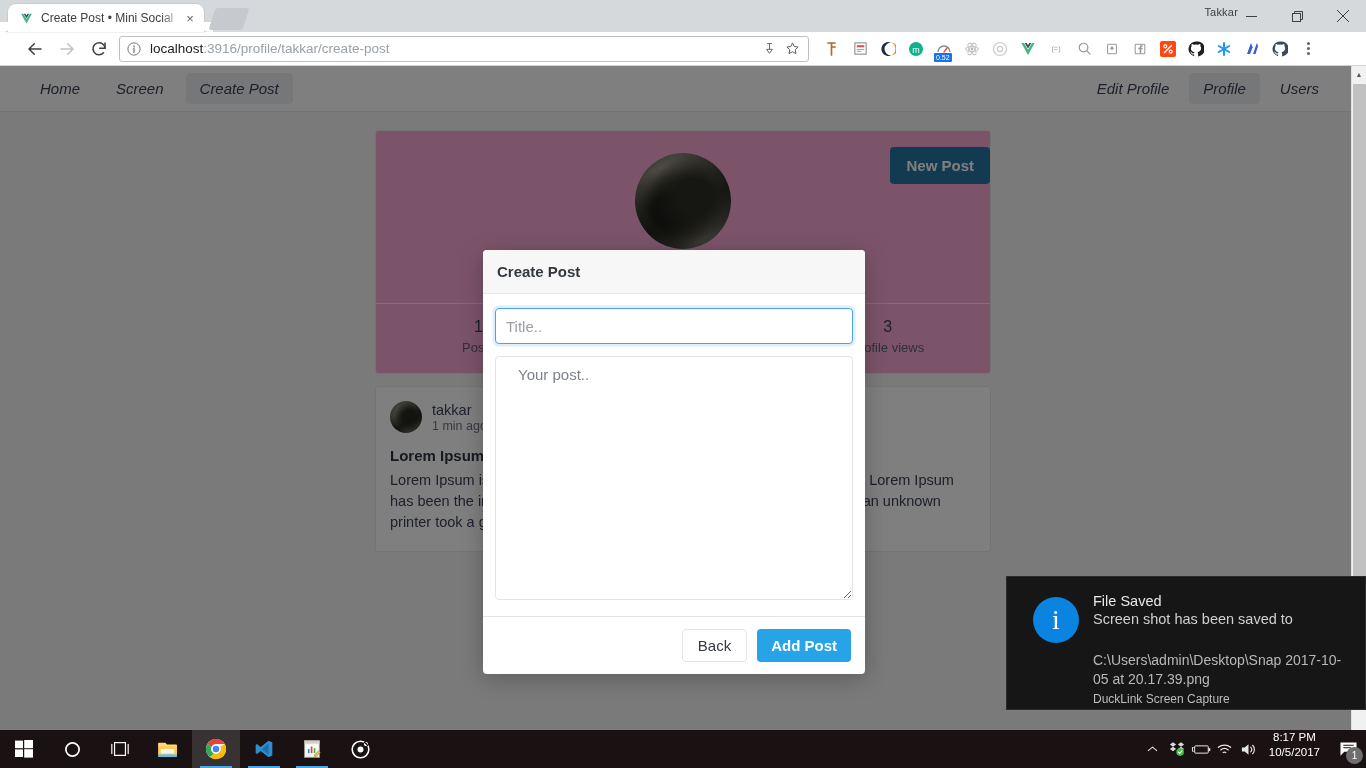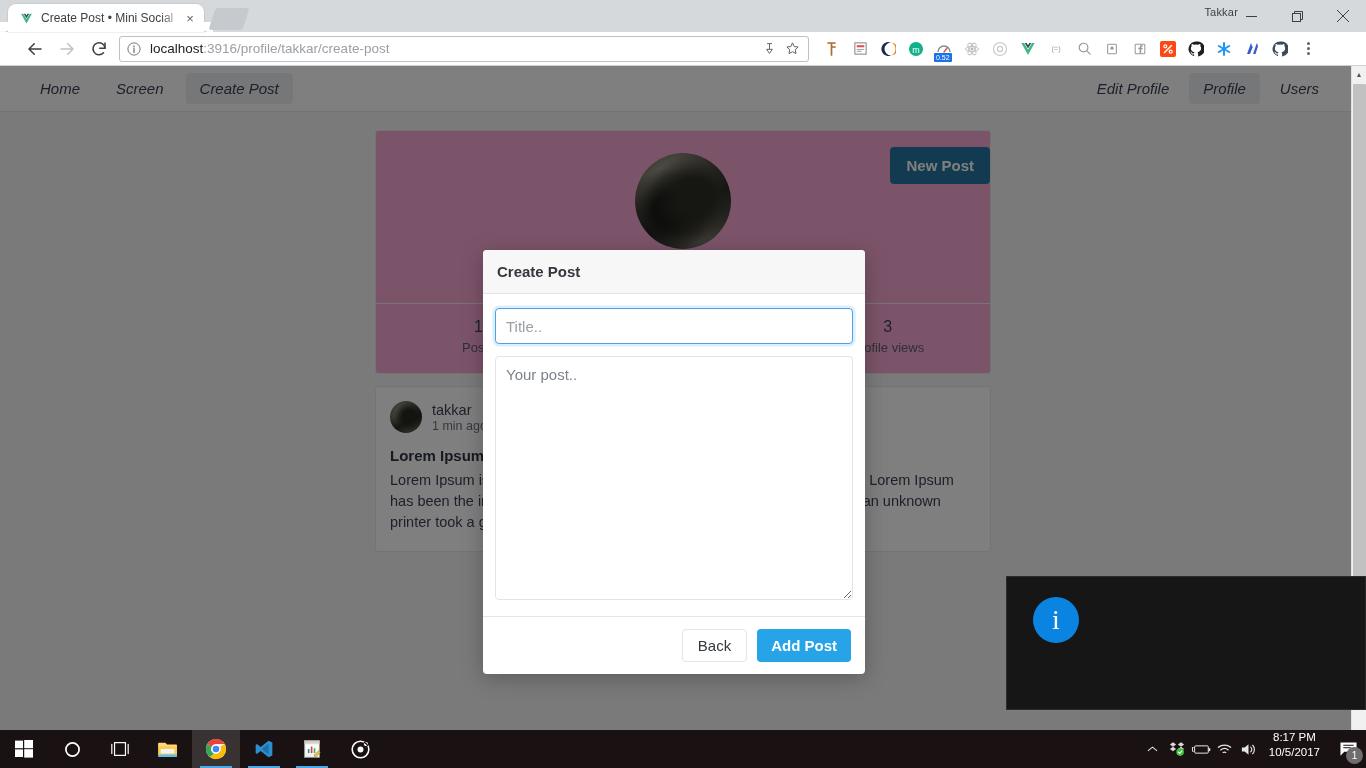--- a/index.html
+++ b/index.html
@@ -246,21 +246,21 @@
     border: 1px solid #4aa3e8; border-radius: 4px;
     outline: none; padding: 0 10px;
     font-family: "Liberation Sans", sans-serif;
     font-size: 15px; color: #495057;
     box-shadow: 0 0 0 2.5px rgba(74,163,232,.18);
   }
   .inp-title::placeholder { color: #9aa0a6; }
   .inp-body {
     width: 100%; height: 244px; margin-top: 12px;
     border: 1px solid #e2e4e7; border-radius: 4px;
-    outline: none; padding: 9px 10px;
+    outline: none; padding: 9px 22px;
     font-family: "Liberation Sans", sans-serif;
     font-size: 15px; color: #495057;
     resize: vertical;
   }
   .inp-body::placeholder { color: #7d838b; }
   .modal-footer {
     border-top: 1px solid #e5e5e5;
     padding: 12px 14px;
     display: flex; justify-content: flex-end; gap: 10px;
   }
@@ -622,20 +622,26 @@
     </div>
   </div>
 
   <div class="watermark">
     <div class="wm-title">Activate Windows</div>
     <div class="wm-sub">Go to Settings to activate Windows.</div>
   </div>
 
   <div class="toast">
     <div class="toast-icon">i</div>
+    <div class="toast-body">
+      <div class="toast-title">File Saved</div>
+      <div class="toast-text">Screen shot has been saved to</div>
+      <div class="toast-path">C:\Users\admin\Desktop\Snap 2017-10-05 at 20.17.39.png</div>
+      <div class="toast-app">DuckLink Screen Capture</div>
+    </div>
   </div>
 
   <div class="taskbar">
     <div class="tb-left">
       <div class="tb-item">
         <svg width="18" height="18" viewBox="0 0 18 18">
             <rect x="0" y="0.6" width="8" height="7.6" fill="#fff"></rect>
             <rect x="9.2" y="0" width="8.8" height="8.2" fill="#fff"></rect>
             <rect x="0" y="9.4" width="8" height="7.6" fill="#fff"></rect>
             <rect x="9.2" y="9.2" width="8.8" height="8.4" fill="#fff"></rect>

